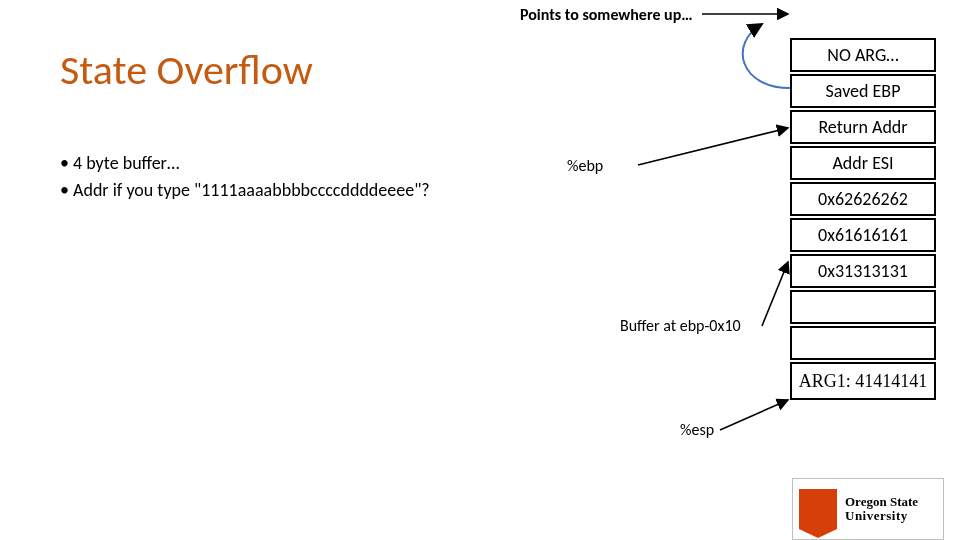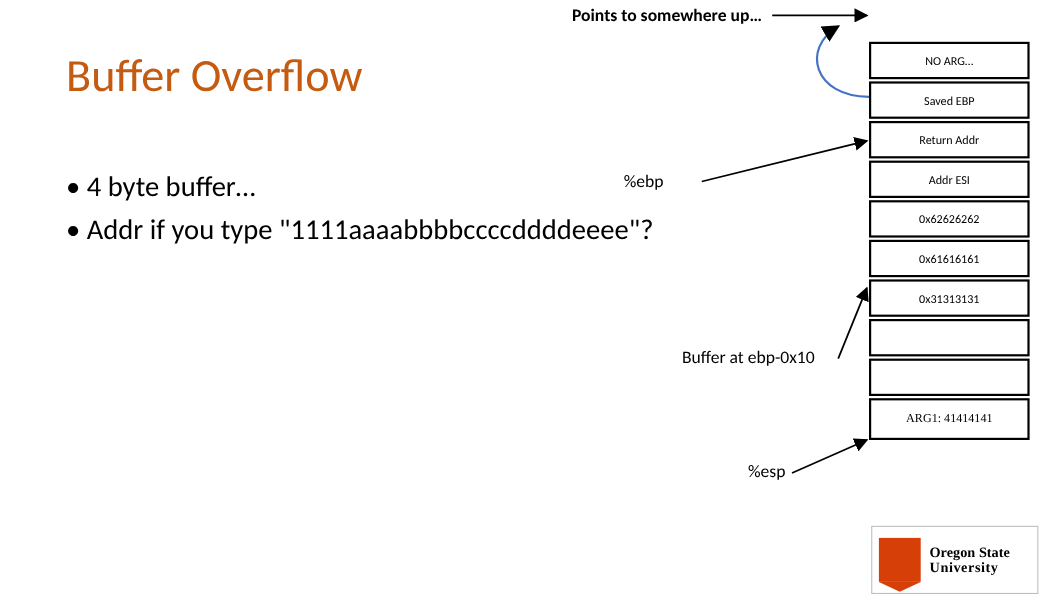--- a/index.html
+++ b/index.html
@@ -26,36 +26,36 @@
     left: 60px;
     font-size: 42px;
     font-weight: 400;
     color: #c55a11;
     font-family: "Calibri Light", Calibri, Arial, sans-serif;
   }
   .bullets {
     position: absolute;
     top: 150px;
     left: 60px;
-    font-size: 26px;
+    font-size: 18px;
     color: #000;
     line-height: 1.5;
   }
   
   .stack {
     position: absolute;
     top: 38px;
     left: 790px;
     width: 146px;
   }
   .cell {
     height: 30px;
     border: 2px solid #000;
     margin-bottom: 2px;
-    font-size: 11px;
+    font-size: 18px;
     display: flex;
     align-items: center;
     justify-content: center;
     background: #fff;
     text-align: left;
   }
   .cell.tall { height: 34px; font-family: Liberation Serif, serif; }
   
   .lbl {
     position: absolute;
@@ -108,21 +108,21 @@
   }
   .logo-text .uni {
     letter-spacing: 0.5px;
   }
 </style>
 </head>
 <body>
 
 <div class="top-note">Points to somewhere up…</div>
 
-<div class="title">Buffer Overflow</div>
+<div class="title">State Overflow</div>
 
 <div class="bullets">
   <div>• 4 byte buffer…</div>
   <div>• Addr if you type "1111aaaabbbbccccddddeeee"?</div>
 </div>
 
 <div class="lbl lbl-ebp">%ebp</div>
 <div class="lbl lbl-buf">Buffer at ebp-0x10</div>
 <div class="lbl lbl-esp">%esp</div>
 

